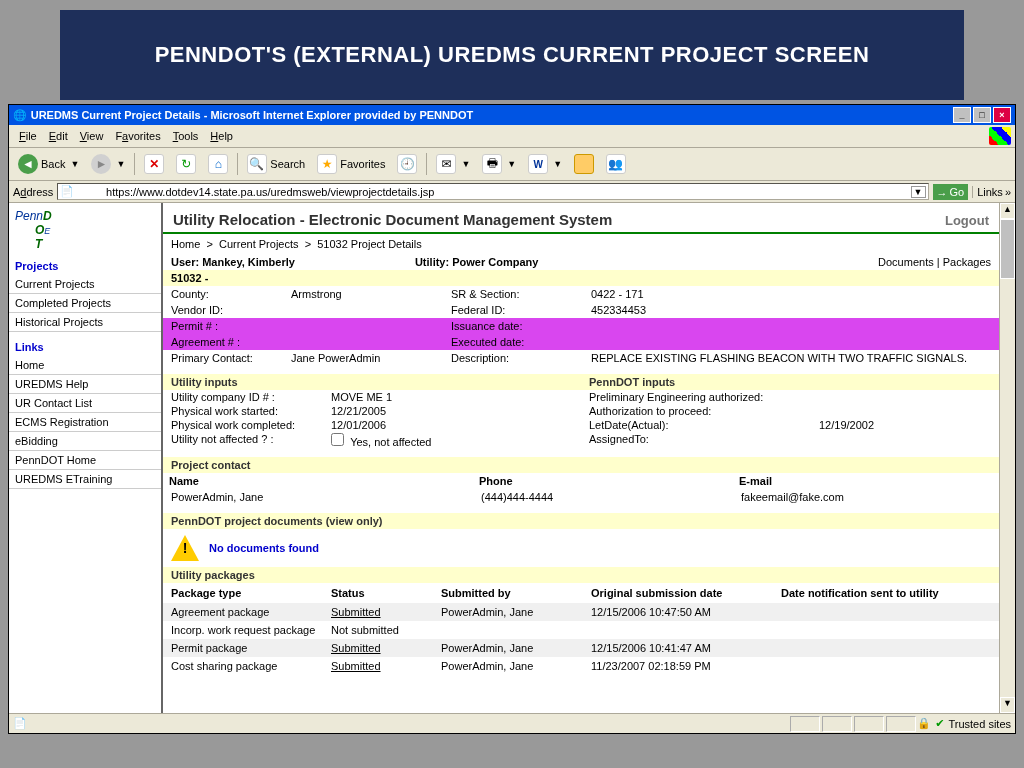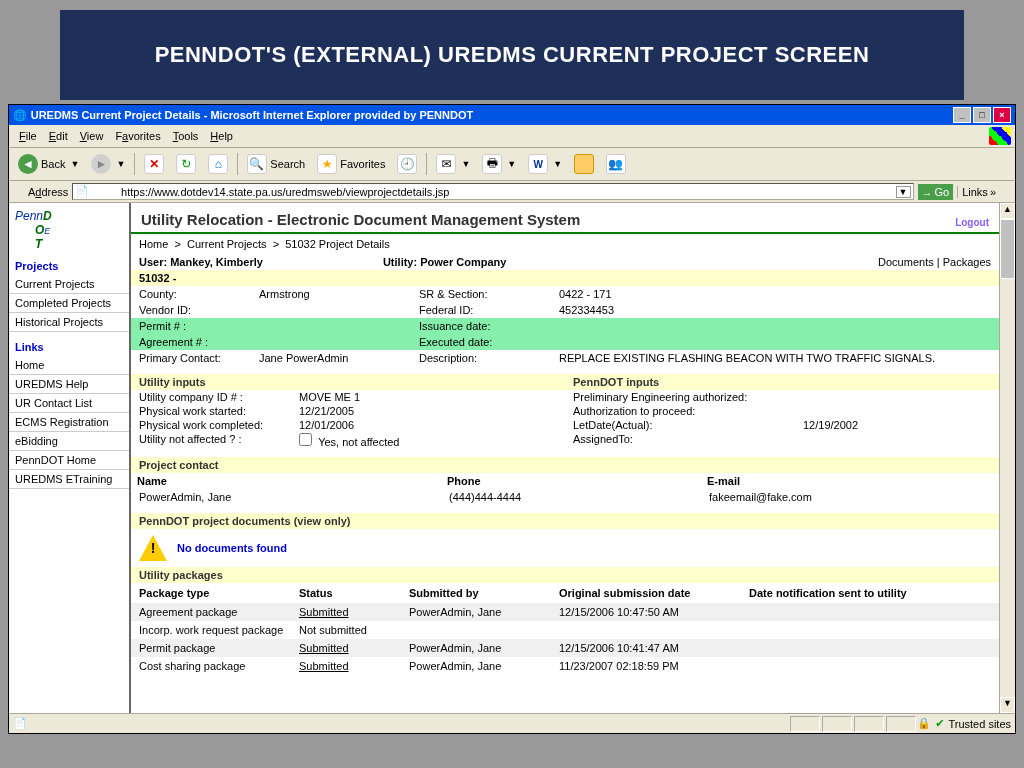--- a/index.html
+++ b/index.html
@@ -20,51 +20,51 @@
 .tb-sep { width: 1px; height: 22px; background: #aca899; margin: 0 2px; }
 .ic-back { background: #4a9e4a; color: #fff; border-radius: 50%; }
 .ic-fwd { background: #d0d0d0; color: #888; border-radius: 50%; }
 .ic-stop { background: #fff; border: 1px solid #ccc; color: #d00; font-weight: bold; }
 .ic-refresh { background: #fff; border: 1px solid #ccc; color: #090; }
 .ic-home { background: #fff; border: 1px solid #ccc; color: #06c; }
 .ic-search { background: #fff; border: 1px solid #ccc; }
 .ic-fav { background: #fff; border: 1px solid #ccc; color: #fa0; }
 .ic-generic { background: #fff; border: 1px solid #ccc; }
 .ic-folder { background: #fc6; border: 1px solid #c90; }
-.addr-bar { display: flex; align-items: center; padding: 2px 19px; border-bottom: 1px solid #aca899; gap: 4px; }
+.addr-bar { display: flex; align-items: center; padding: 2px 4px; border-bottom: 1px solid #aca899; gap: 4px; }
 .addr-input { flex: 1; display: flex; align-items: center; background: #fff; border: 1px inset #aca899; padding: 1px 2px; }
 .addr-input input { border: none; flex: 1; font-size: 11px; outline: none; margin-left: 32px; }
 .go-btn { background: #4a9e4a; color: #fff; padding: 2px 4px; font-size: 11px; cursor: pointer; display: flex; align-items: center; gap: 2px; }
 .content-area { flex: 1; display: flex; background: #fff; overflow: hidden; position: relative; }
 .scroll-wrap { flex: 1; display: flex; overflow: hidden; }
 .vscroll { width: 16px; background: #ece9d8; border-left: 1px solid #aca899; display: flex; flex-direction: column; }
 .vscroll .arrow { height: 16px; background: #ece9d8; border: 1px solid #fff; font-size: 9px; text-align: center; cursor: pointer; }
 .vscroll .thumb { flex: 0 0 60px; background: #c0c0c0; border: 1px solid #fff; margin: 0; }
 .vscroll .track { flex: 1; }
-.sidebar { width: 122px; border-right: 2px solid #666; display: flex; flex-direction: column; }
+.sidebar { width: 154px; border-right: 2px solid #666; display: flex; flex-direction: column; }
 .logo-box { padding: 6px; }
 .logo { font-style: italic; font-size: 12px; color: #003399; }
 .logo .ed { color: #006600; font-weight: bold; }
 .side-section-title { color: #0000cc; font-weight: bold; padding: 3px 6px; font-size: 11px; }
 .side-item { display: block; padding: 3px 6px; border-bottom: 1px solid #ccc; cursor: pointer; color: #000; }
 .main-pane { flex: 1; overflow: auto; }
 .mp-header { padding: 8px 10px 4px 10px; display: flex; align-items: flex-end; }
 .mp-title { font-size: 15px; font-weight: bold; color: #333; flex: 1; }
-.logout { color: #8b5cf6; font-weight: bold; font-size: 10px; cursor: pointer; }
+.logout { color: #737373; font-weight: bold; font-size: 13px; cursor: pointer; }
 .green-line { height: 2px; background: #008000; }
 .breadcrumb { padding: 4px 8px; font-size: 11px; color: #000; }
 .breadcrumb span { cursor: pointer; }
 .info-row { display: flex; padding: 2px 8px; }
 .info-row .lbl { font-weight: bold; }
 .info-row .right { margin-left: auto; }
 .info-row .right a { color: #000; text-decoration: none; cursor: pointer; }
 .proj-id { background: #ffffcc; padding: 2px 8px; font-weight: bold; }
 .details-grid { display: grid; grid-template-columns: 120px 160px 140px 1fr; column-gap: 0; }
 .details-grid > div { padding: 2px 8px; }
-.alt { background: #86efac; }
+.alt { background: #d946ef; }
 .section-hdr { background: #ffffcc; padding: 2px 8px; font-weight: bold; color: #333; }
 .two-col { display: flex; }
 .two-col .col { flex: 1; }
 .kv { display: flex; padding: 1px 8px; }
 .kv .k { width: 160px; }
 .contact-hdr { display: flex; padding: 2px 6px; font-weight: bold; }
 .contact-hdr > div:nth-child(1){ width: 310px; }
 .contact-hdr > div:nth-child(2){ width: 260px; }
 .contact-row { display: flex; padding: 2px 8px; }
 .contact-row > div:nth-child(1){ width: 310px; }

